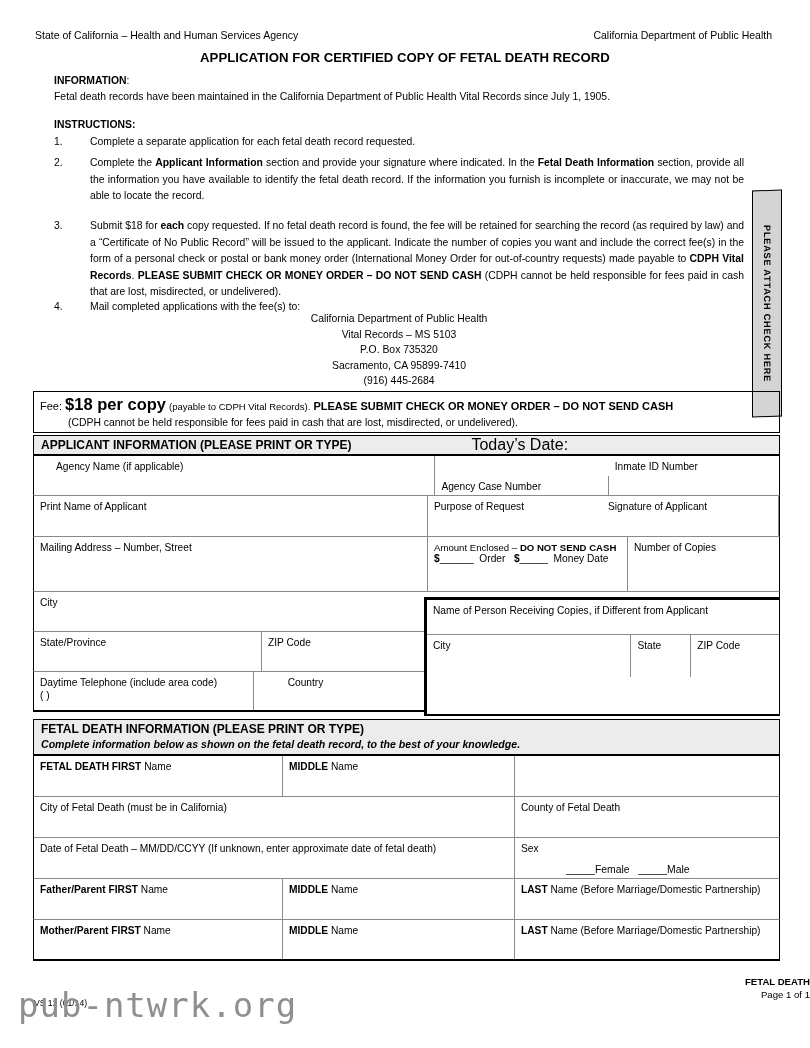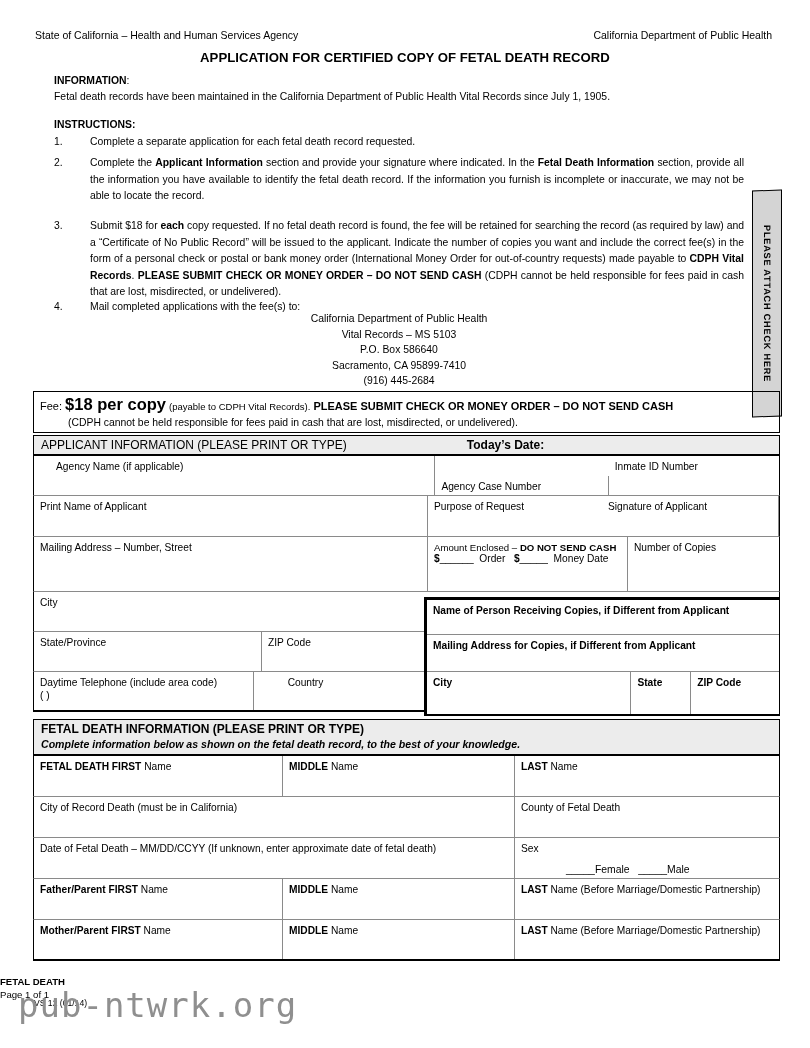--- a/index.html
+++ b/index.html
@@ -147,22 +147,22 @@
   .bar {
     background: #ececec;
     border: 1px solid #000;
     border-bottom: 2px solid #000;
     box-sizing: border-box;
     display: flex;
     align-items: center;
     padding: 0 7px;
     height: 21px;
   }
-  .bar .t1 { font-size: 12px; font-weight: normal; }
-  .bar .t2 { font-size: 12px; font-weight: bold; margin-left: 120px; }
+  .bar .t1 { font-size: 12px; font-weight: bold; }
+  .bar .t2 { font-size: 16px; font-weight: normal; margin-left: 120px; }
 
   .bar2 {
     background: #ececec;
     border: 1px solid #000;
     border-bottom: 2px solid #000;
     box-sizing: border-box;
     padding: 2px 7px 3px 7px;
   }
   .bar2 .t1 { font-size: 12px; font-weight: bold; display:block; line-height: 15px;}
   .bar2 .t2 { font-size: 10.6px; font-weight: bold; font-style: italic; display:block; line-height: 14px;}
@@ -200,21 +200,20 @@
     border-right: 1px solid #000;
     border-bottom: 2px solid #000;
     box-sizing: border-box;
     background: #fff;
     z-index: 5;
   }
   .copies-frame .crow {
     display: flex;
     border-bottom: 1px solid #8a8a8a;
     box-sizing: border-box;
-    font-weight: bold;
   }
   .copies-frame .crow.lastr { border-bottom: none; }
   .copies-frame .ccell {
     box-sizing: border-box;
     padding: 5px 6px 0 6px;
     font-size: 10.2px;
     border-right: 1px solid #8a8a8a;
   }
   .copies-frame .ccell.nr { border-right: none; }
 
@@ -234,21 +233,21 @@
   }
 
   .phone-paren { font-size: 10.2px; margin-top: 10px; }
 
   
   .footer {
     position: absolute;
     left: 0;
     top: 975px;
     width: 810px;
-    text-align: left;
+    text-align: right;
     font-size: 9.6px;
     line-height: 13px;
   }
   .footer .f1 { font-weight: bold; }
   .rev {
     position: absolute;
     left: 34px;
     top: 998px;
     font-size: 8.6px;
   }
@@ -296,21 +295,21 @@
     <span class="txt"><span>Submit $18 for </span><span class="b">each</span><span> copy requested.  If no fetal death record is found, the fee will be retained for searching the record (as required by law) and a “Certificate of No Public Record” will be issued to the applicant.  Indicate the number of copies you want and include the correct fee(s) in the form of a personal check or postal or bank money order (International Money Order for out-of-country requests) made payable to </span><span class="b">CDPH Vital Records</span><span>.  </span><span class="b">PLEASE SUBMIT CHECK OR MONEY ORDER – DO NOT SEND CASH</span><span> (CDPH cannot be held responsible for fees paid in cash that are lost, misdirected, or undelivered).</span></span>
   </div>
   <div class="instr" id="instr-4">
     <span class="num">4.</span>
     <span class="txt"><span>Mail completed applications with the fee(s) to:</span></span>
   </div>
 
   <div class="addr-block">
     <div>California Department of Public Health</div>
     <div>Vital Records – MS 5103</div>
-    <div>P.O. Box 586640</div>
+    <div>P.O. Box 735320</div>
     <div>Sacramento, CA 95899-7410</div>
     <div>(916) 445-2684</div>
   </div>
 
   <div class="attach-tab">
     <div class="lbl">PLEASE ATTACH CHECK HERE</div>
   </div>
 
   <div class="fee-box">
     <div class="fee-line1">
@@ -389,23 +388,20 @@
       <div class="cell nr" style="width:517px;">
           <span class="lbl2">Country</span>
         </div>
     </div>
   </div>
 
   <div class="copies-frame">
     <div class="crow" style="height:35px;">
       <div class="ccell nr" style="width:353px;"><span>Name of Person Receiving Copies, if Different from Applicant</span></div>
     </div>
-    <div class="crow" style="height:37px;">
-      <div class="ccell nr" style="width:353px;"><span>Mailing Address for Copies, if Different from Applicant</span></div>
-    </div>
     <div class="crow lastr" style="height:42px;">
       <div class="ccell" style="width:205px;"><span>City</span></div>
       <div class="ccell" style="width:60px;"><span>State</span></div>
       <div class="ccell nr" style="width:88px;"><span>ZIP Code</span></div>
     </div>
   </div>
 
   <div class="sect" style="top:719px;">
 
     <div class="bar2">
@@ -413,28 +409,25 @@
       <span class="t2">Complete information below as shown on the fetal death record, to the best of your knowledge.</span>
     </div>
 
     <div class="row" style="height:41px;">
       <div class="cell" style="width:249px;">
           <span class="lbl2"><span class="sb">FETAL DEATH FIRST</span><span> Name</span></span>
         </div>
       <div class="cell" style="width:232px;">
           <span class="lbl2"><span class="sb">MIDDLE</span><span> Name</span></span>
         </div>
-      <div class="cell nr" style="width:264px;">
-          <span class="lbl2"><span class="sb">LAST</span><span> Name</span></span>
-        </div>
     </div>
 
     <div class="row" style="height:41px;">
       <div class="cell" style="width:481px;">
-          <span class="lbl2">City of Record Death (must be in California)</span>
+          <span class="lbl2">City of Fetal Death (must be in California)</span>
         </div>
       <div class="cell nr" style="width:264px;">
           <span class="lbl2">County of Fetal Death</span>
         </div>
     </div>
 
     <div class="row" style="height:41px;">
       <div class="cell" style="width:481px;">
           <span class="lbl2">Date of Fetal Death – MM/DD/CCYY (If unknown, enter approximate date of fetal death)</span>
         </div>

